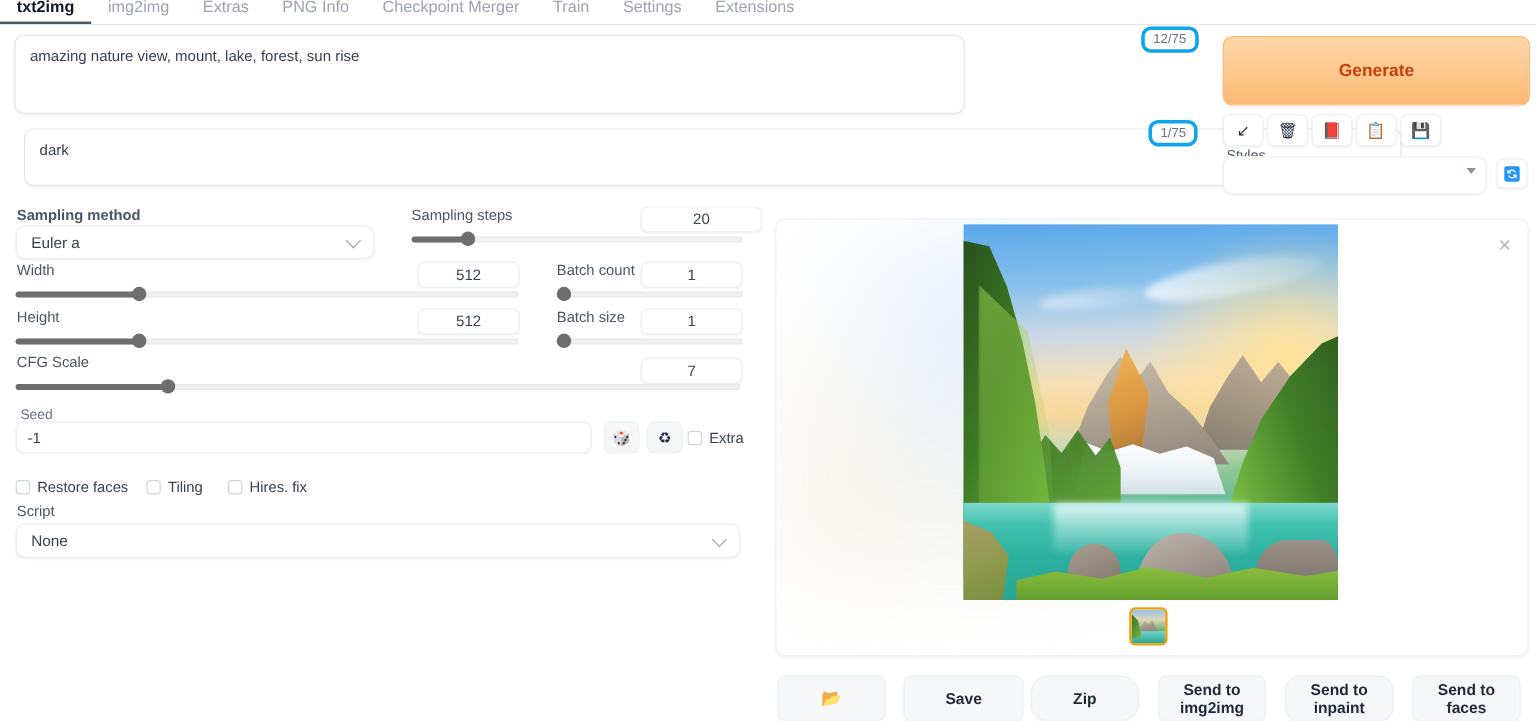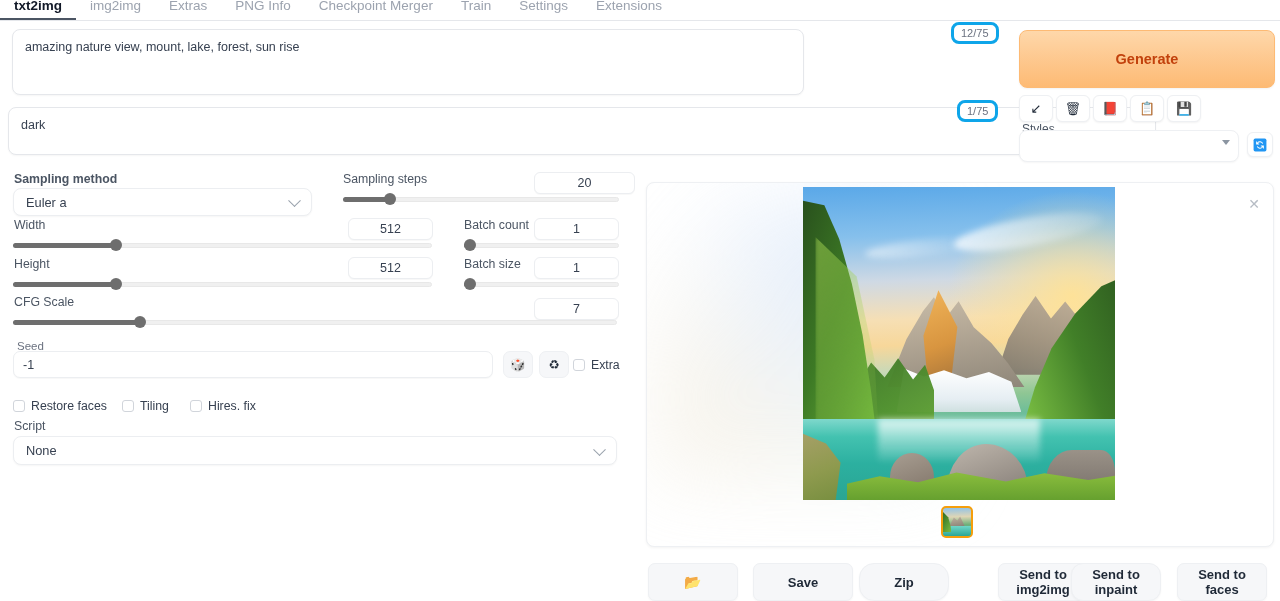--- a/index.html
+++ b/index.html
@@ -36,21 +36,21 @@
     border: 1px solid #e5e7eb;
     border-radius: 8px;
     box-shadow: 0 1px 2px rgba(0,0,0,0.04);
     padding: 10px 12px;
     font-size: 12.5px;
     color: #374151;
     overflow: hidden;
     cursor: text;
   }
   #prompt-positive { left: 12px; top: 29px; width: 792px; height: 66px; }
-  #prompt-negative { left: 8px; top: 107px; width: 1148px; height: 48px; }
+  #prompt-negative { left: 20px; top: 107px; width: 1148px; height: 48px; }
   .token-counter {
     position: absolute;
     font-size: 11px; color: #6b7280;
     background: #ffffff;
     border: 3px solid #0ea5e9;
     border-radius: 8px;
     padding: 1px 7px;
     line-height: 14px;
     z-index: 5;
   }
@@ -363,21 +363,21 @@
     background: #f6f7f9; border: 1px solid #eef0f3; border-radius: 7px;
     display: flex; align-items: center; justify-content: center;
     text-align: center; line-height: 15px;
     font-size: 13px; font-weight: 700; color: #1f2937;
     cursor: pointer; box-shadow: 0 1px 2px rgba(0,0,0,0.04);
     padding: 0 4px;
   }
   #btn-folder    { left: 648px;  width: 90px; font-size: 14px; }
   #btn-save      { left: 753px;  width: 100px; }
   #btn-zip       { left: 859px;  width: 90px; border-radius: 15px; }
-  #btn-send-img2img { left: 998px;  width: 90px; }
+  #btn-send-img2img { left: 965px;  width: 90px; }
   #btn-send-inpaint { left: 1071px; width: 90px; border-radius: 12px; }
   #btn-send-extras  { left: 1177px; width: 90px; }
 </style>
 </head>
 <body>
 
 <div class="tabbar">
   <div class="tab active">txt2img</div>
   <div class="tab">img2img</div>
   <div class="tab">Extras</div>

